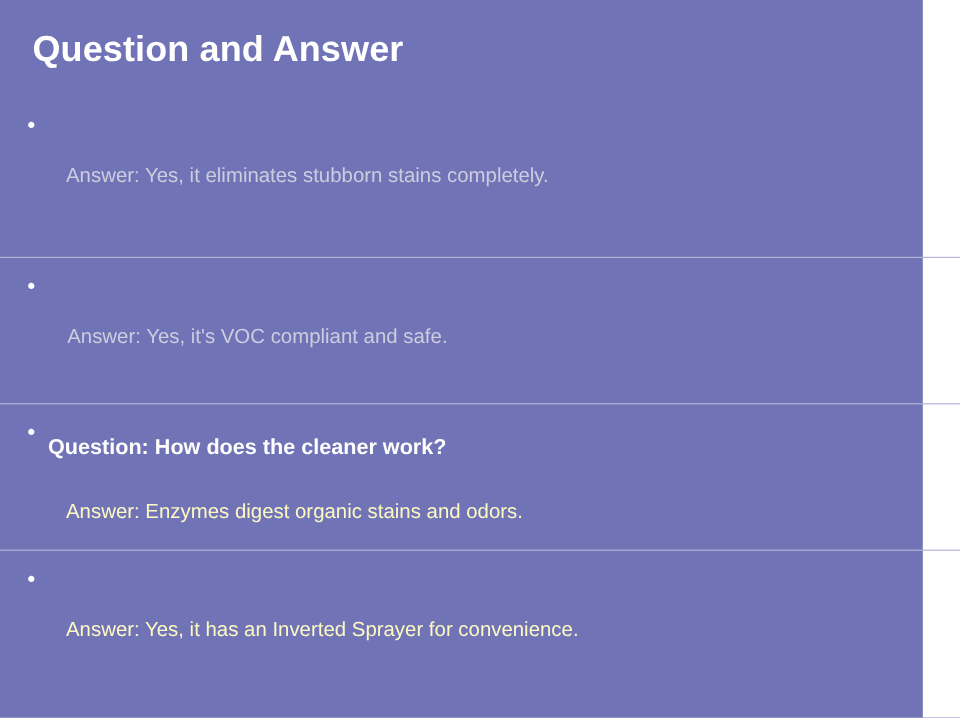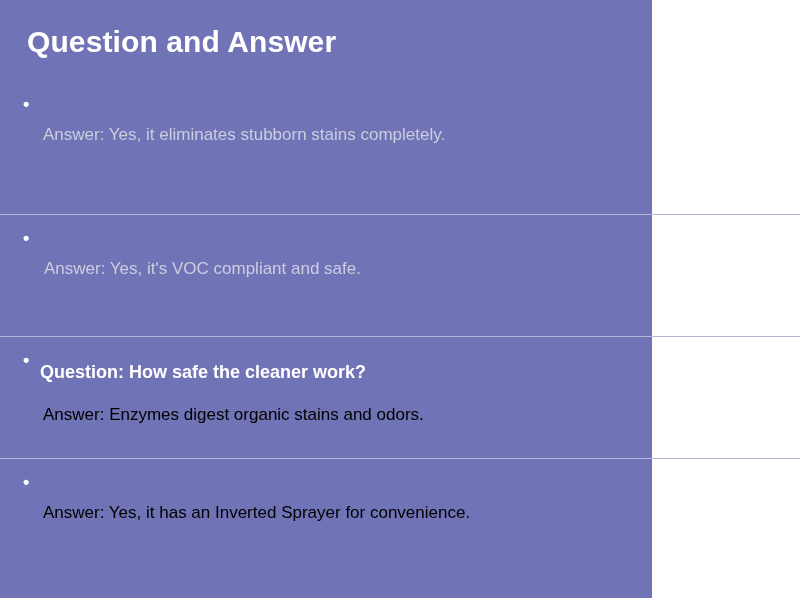--- a/index.html
+++ b/index.html
@@ -9,21 +9,21 @@
   body {
     width: 800px;
     height: 598px;
     overflow: hidden;
     font-family: "Liberation Sans", sans-serif;
     -webkit-font-smoothing: antialiased;
   }
   .slide {
     position: relative;
     box-sizing: border-box;
-    width: 652px;
+    width: 769px;
     height: 598px;
     background: #7073b5;
     padding: 0;
   }
   .slide-title {
     position: absolute;
     left: 27px;
     top: 22px;
     font-size: 30px;
     font-weight: bold;
@@ -69,21 +69,21 @@
     top: 0;
     font-size: 18px;
     line-height: inherit;
     color: #ffffff;
     font-weight: bold;
   }
   .qa-item + .qa-item .qa-bullet {
     top: 11px;
   }
   .qa-answer {
-    margin: 0;
+    margin: 12px;
     padding: 19px 28px 0 43px;
     font-size: 17px;
     font-weight: normal;
     color: #cdcde0;
     line-height: 23px;
     white-space: nowrap;
   }
 </style>
 </head>
 <body>
@@ -104,26 +104,26 @@
     <li class="qa-item" style="border-top-color: rgb(179, 180, 214);">
       <p class="qa-question" style="color: rgb(255, 255, 255);">
         <span class="qa-bullet" style="color: rgb(255, 255, 255);">•</span>
       </p>
       <p class="qa-answer" style="color: rgb(205, 205, 224); padding-left: 44px;">Answer: Yes, it's VOC compliant and safe.</p>
     </li>
 
     <li class="qa-item" style="border-top-color: rgb(179, 180, 214);">
       <p class="qa-question" style="color: rgb(255, 255, 255);">
         <span class="qa-bullet" style="color: rgb(255, 255, 255);">•</span>
-        <span>Question: How safe the cleaner work?</span>
+        <span>Question: How does the cleaner work?</span>
       </p>
-      <p class="qa-answer" style="color: #000000;">Answer: Enzymes digest organic stains and odors.</p>
+      <p class="qa-answer" style="color: #fef9c3;">Answer: Enzymes digest organic stains and odors.</p>
     </li>
 
     <li class="qa-item" style="border-top-color: rgb(179, 180, 214);">
       <p class="qa-question" style="color: rgb(255, 255, 255);">
         <span class="qa-bullet" style="color: rgb(255, 255, 255);">•</span>
       </p>
-      <p class="qa-answer" style="color: #000000;">Answer: Yes, it has an Inverted Sprayer for convenience.</p>
+      <p class="qa-answer" style="color: #fef9c3;">Answer: Yes, it has an Inverted Sprayer for convenience.</p>
     </li>
 
   </ul>
 </div>
 
 </body></html>

